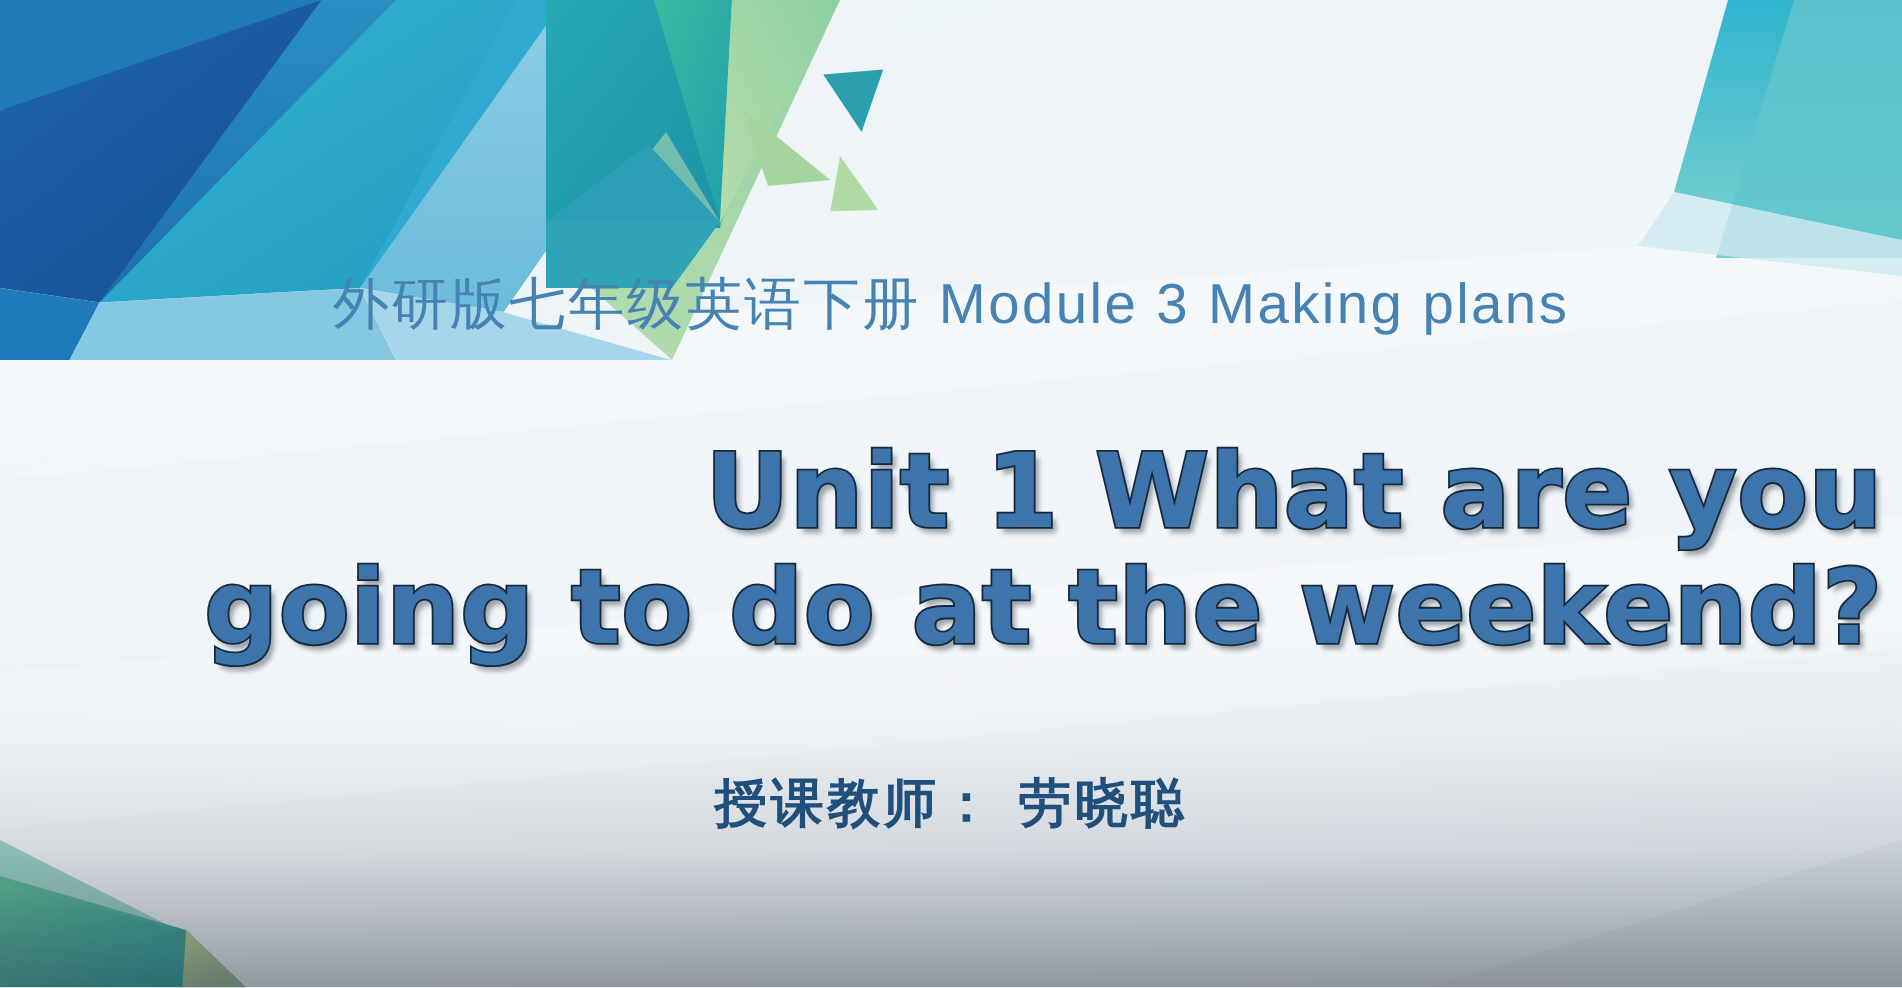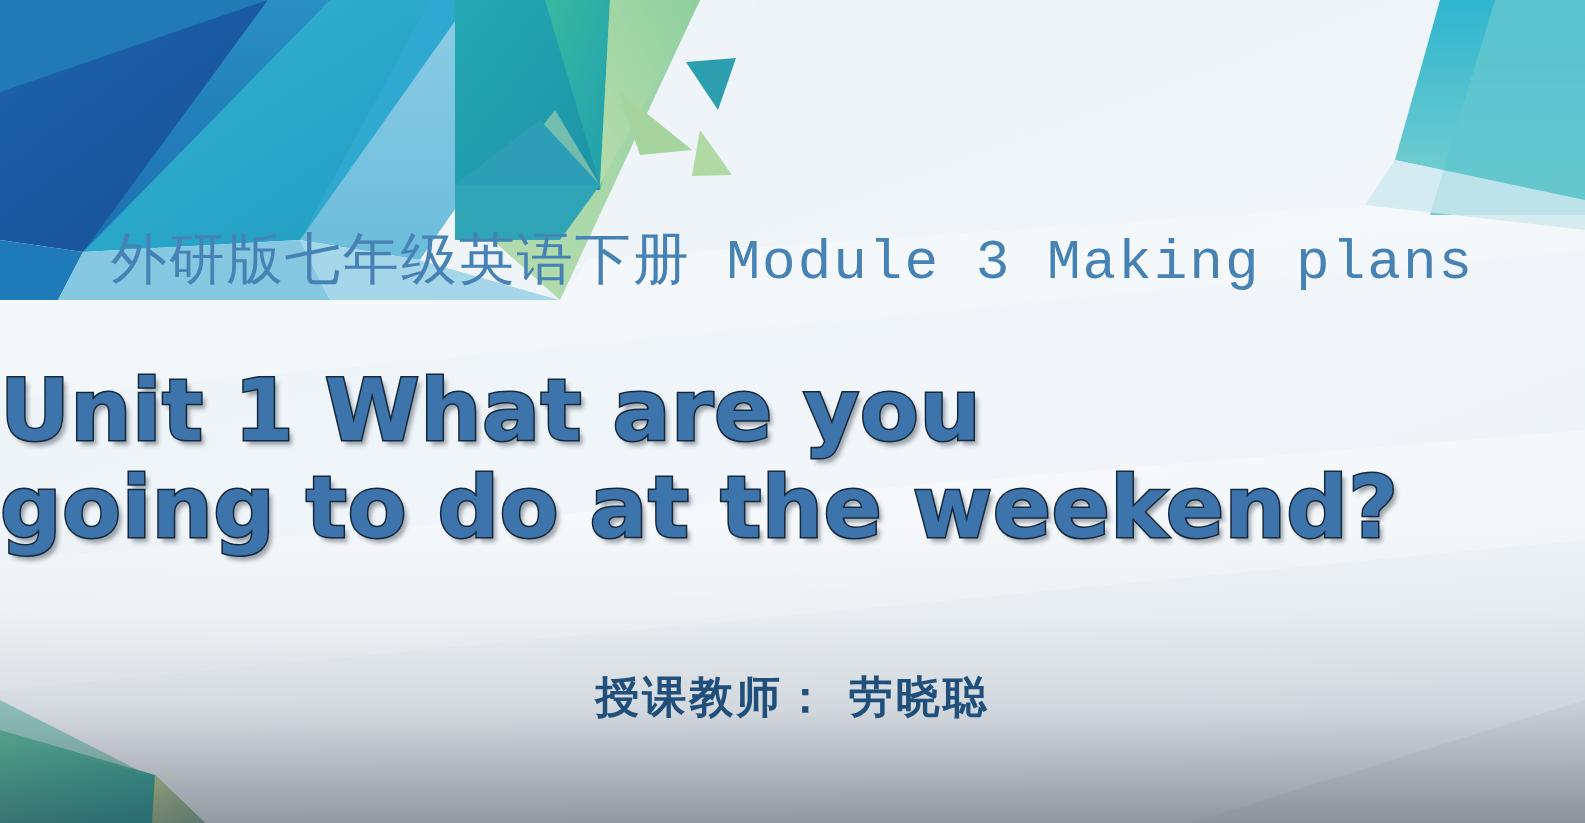--- a/index.html
+++ b/index.html
@@ -45,33 +45,33 @@
     top: 0; left: 0;
     width: 1585px;
     height: 823px;
   }
 
   .subtitle {
     position: absolute;
     left: 0; right: 0;
     top: 222px;
     text-align: center;
-    font-size: 56px;
+    font-size: 47px;
     font-weight: 400;
     letter-spacing: 2.0px;
     color: #4683b4;
     white-space: nowrap;
-    font-family: Liberation Mono, monospace;
+    font-family: Liberation Sans, sans-serif;
   }
 
   .main-title {
     position: absolute;
-    left: 0; right: 4px;
+    left: 0; right: 16px;
     top: 362px;
-    text-align: left;
+    text-align: right;
     font-size: 86px;
     line-height: 97px;
     font-weight: 700;
     letter-spacing: 0.5px;
     color: #3d74ab;
     font-family: "DejaVu Sans", "Liberation Sans", sans-serif;
     -webkit-text-stroke: 3px #16293c;
     paint-order: stroke fill;
     text-shadow: 4px 5px 4px rgba(25,40,55,0.40);
     white-space: pre-line;
@@ -81,21 +81,20 @@
   .unit-line {
     position: absolute;
     left: 0; right: 0;
     text-align: center;
     color: #1f4f7a;
     font-weight: 700;
     font-size: 44px;
     letter-spacing: 3px;
     font-family: "DejaVu Serif", "Liberation Serif", serif;
     white-space: nowrap;
-    margin-top: 28px;
   }
   .teacher-line { top: 640px; }
   .unit-line    { top: 748px; color:#24405c; }
 </style>
 </head>
 <body>
 
 <div id="slide">
 
   <svg class="bg-svg" viewBox="0 0 1585 823" preserveAspectRatio="none">

